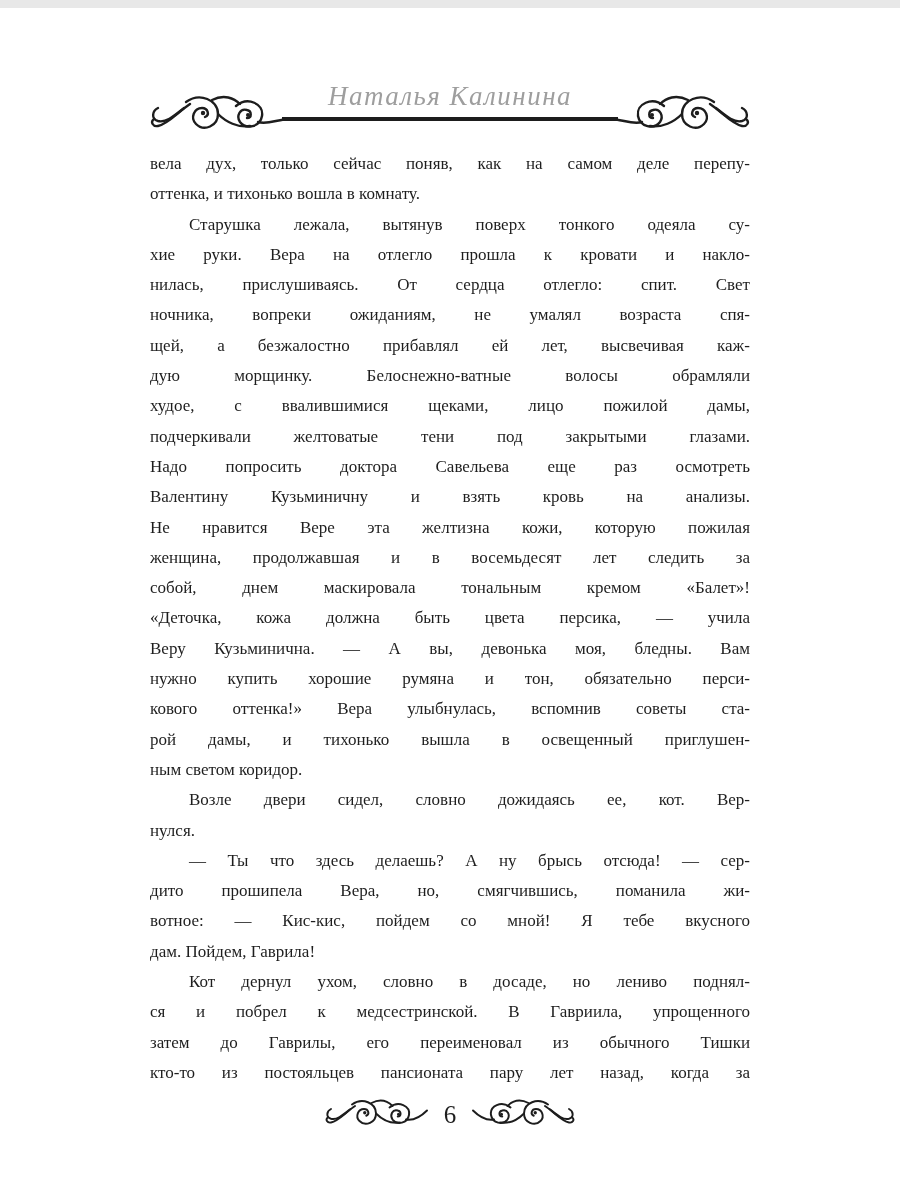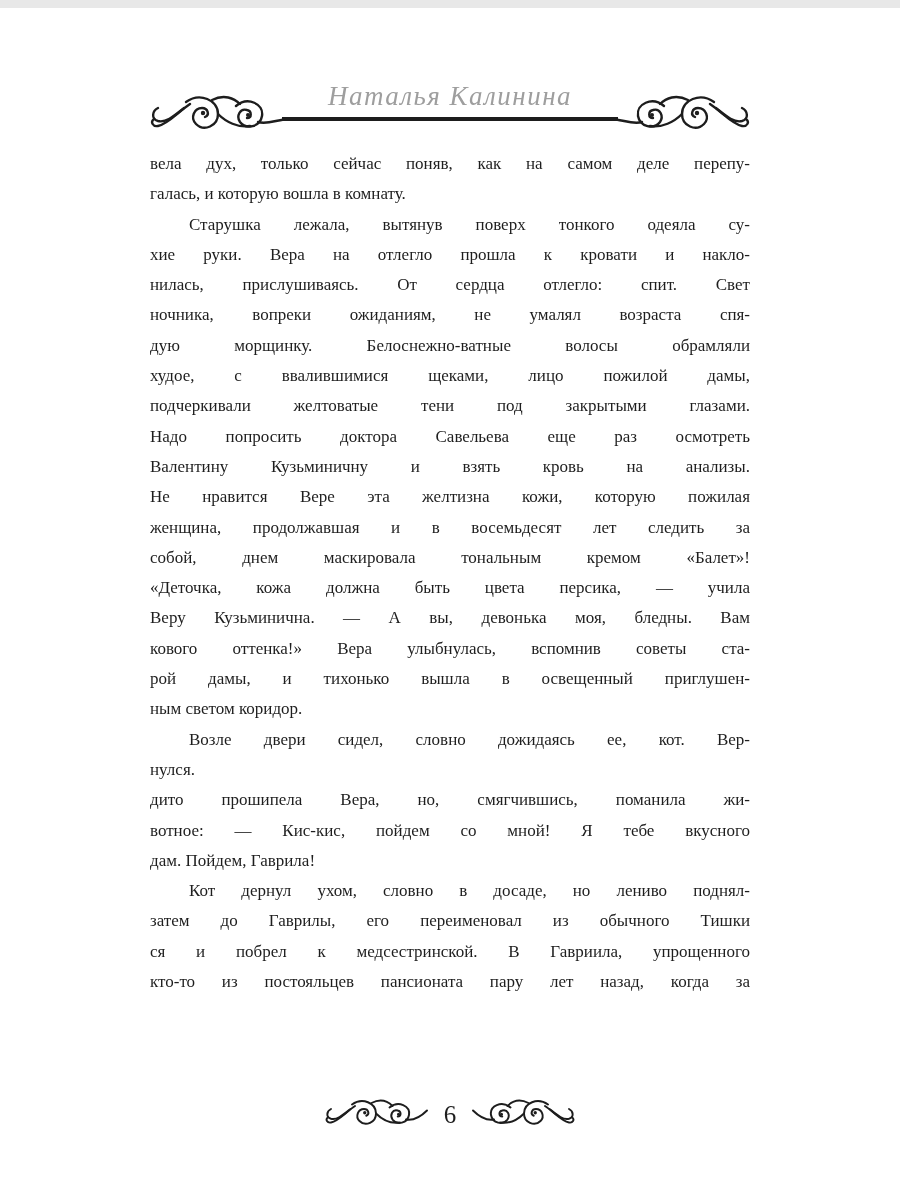--- a/index.html
+++ b/index.html
@@ -113,46 +113,49 @@
         <path d="M68 26 C76 34 88 40 100 38"></path>
         <path d="M108 34 C118 37 128 31 140 31"></path>
         <circle cx="53" cy="25" r="2.2"></circle>
         <circle cx="98" cy="27" r="2"></circle>
       </g>
     </svg>
   </div>
 
   <div class="bodytext">
     <div class="line j">вела дух, только сейчас поняв, как на самом деле перепу-</div>
-    <div class="line pe">галась, и которую вошла в комнату.</div>
+    <div class="line pe">оттенка, и тихонько вошла в комнату.</div>
     <div class="line j in">Старушка лежала, вытянув поверх тонкого одеяла су-</div>
     <div class="line j">хие руки. Вера на отлегло прошла к кровати и накло-</div>
     <div class="line j">нилась, прислушиваясь. От сердца отлегло: спит. Свет</div>
     <div class="line j">ночника, вопреки ожиданиям, не умалял возраста спя-</div>
+    <div class="line j">щей, а безжалостно прибавлял ей лет, высвечивая каж-</div>
     <div class="line j">дую морщинку. Белоснежно-ватные волосы обрамляли</div>
     <div class="line j">худое, с ввалившимися щеками, лицо пожилой дамы,</div>
     <div class="line j">подчеркивали желтоватые тени под закрытыми глазами.</div>
     <div class="line j">Надо попросить доктора Савельева еще раз осмотреть</div>
     <div class="line j">Валентину Кузьминичну и взять кровь на анализы.</div>
     <div class="line j">Не нравится Вере эта желтизна кожи, которую пожилая</div>
     <div class="line j">женщина, продолжавшая и в восемьдесят лет следить за</div>
     <div class="line j">собой, днем маскировала тональным кремом «Балет»!</div>
     <div class="line j">«Деточка, кожа должна быть цвета персика, — учила</div>
     <div class="line j">Веру Кузьминична. — А вы, девонька моя, бледны. Вам</div>
+    <div class="line j">нужно купить хорошие румяна и тон, обязательно перси-</div>
     <div class="line j">кового оттенка!» Вера улыбнулась, вспомнив советы ста-</div>
     <div class="line j">рой дамы, и тихонько вышла в освещенный приглушен-</div>
     <div class="line pe">ным светом коридор.</div>
     <div class="line j in">Возле двери сидел, словно дожидаясь ее, кот. Вер-</div>
     <div class="line pe">нулся.</div>
+    <div class="line j in">— Ты что здесь делаешь? А ну брысь отсюда! — сер-</div>
     <div class="line j">дито прошипела Вера, но, смягчившись, поманила жи-</div>
     <div class="line j">вотное: — Кис-кис, пойдем со мной! Я тебе вкусного</div>
     <div class="line pe">дам. Пойдем, Гаврила!</div>
     <div class="line j in">Кот дернул ухом, словно в досаде, но лениво поднял-</div>
+    <div class="line j">ся и побрел к медсестринской. В Гавриила, упрощенного</div>
     <div class="line j">затем до Гаврилы, его переименовал из обычного Тишки</div>
-    <div class="line j">ся и побрел к медсестринской. В Гавриила, упрощенного</div>
     <div class="line j">кто-то из постояльцев пансионата пару лет назад, когда за</div>
   </div>
 
   <div class="footer">
     <svg class="orn-small" viewBox="0 0 140 56" aria-hidden="true">
       <g>
         <path d="M8 20 C2 23 1 31 8 33 C16 35 24 28 34 20"></path>
         <path d="M36 14 C50 4 68 12 68 26 C68 38 54 44 46 36 C40 30 44 20 52 20 C58 20 60 27 55 29"></path>
         <path d="M62 12 C74 6 84 10 90 16"></path>
         <path d="M40 16 C28 24 18 36 8 38 C3 39 0 34 4 31"></path>

